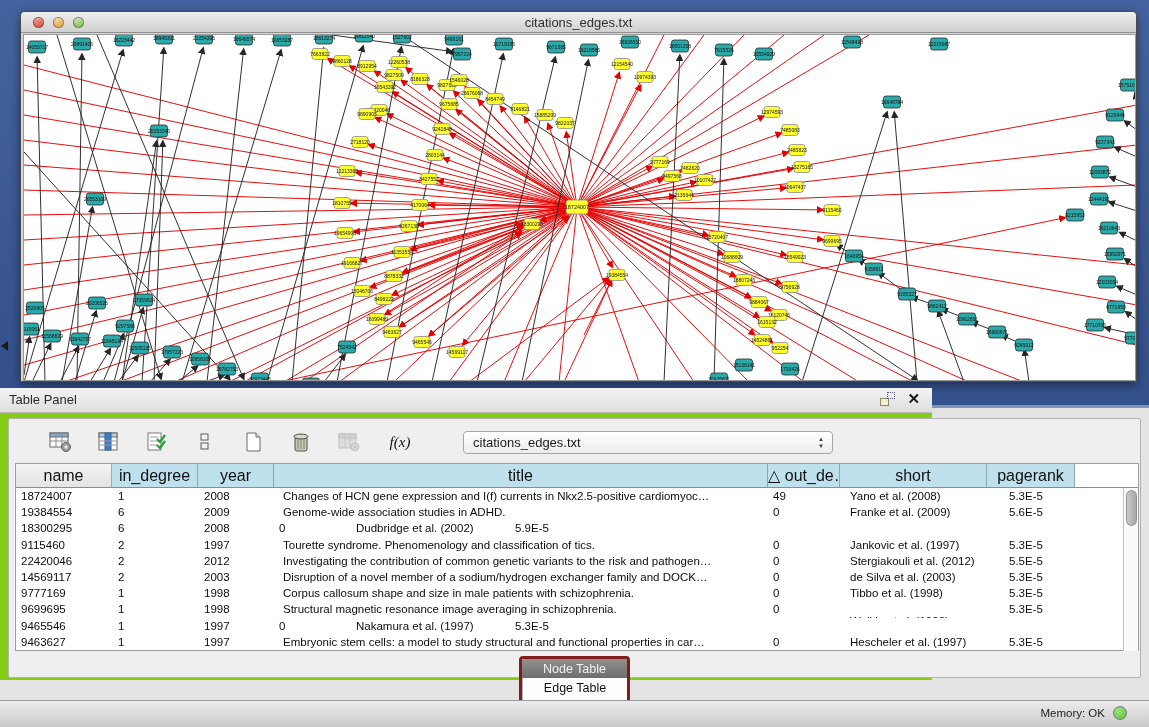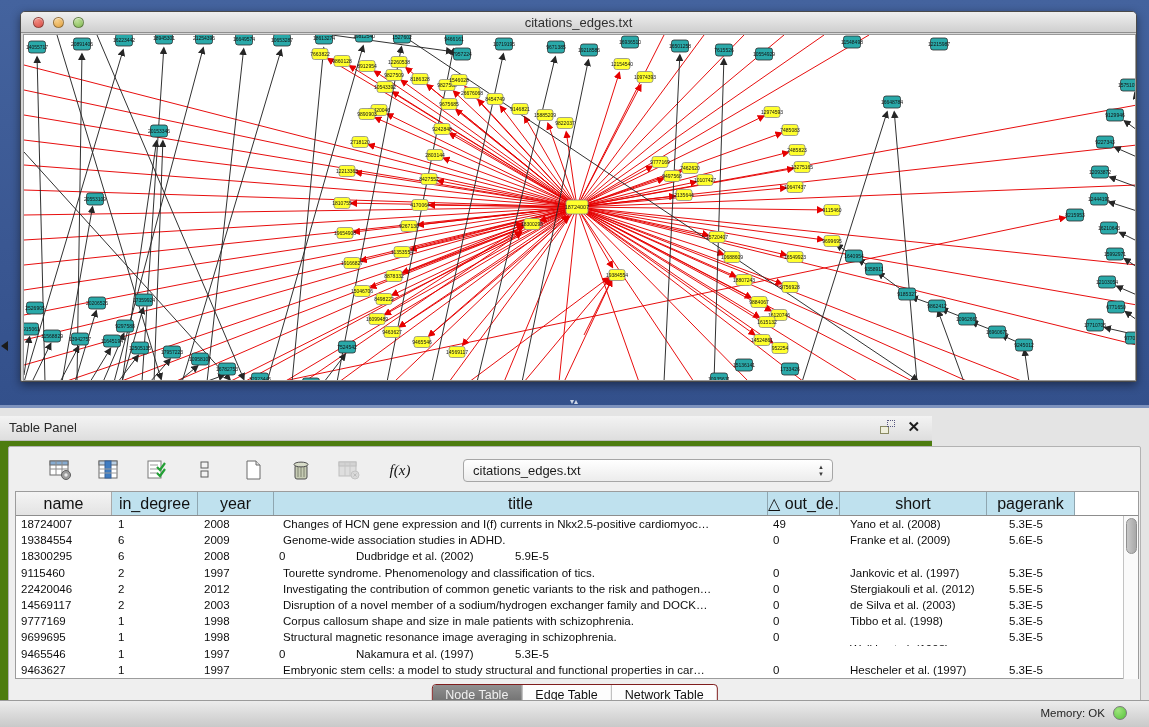--- a/index.html
+++ b/index.html
@@ -28,22 +28,22 @@
     font-size:13px; color:#2f2f2f; }
   .canvas { position:absolute; left:2px; top:22px; width:1113px; height:347px;
     background:#fff; border:1px solid #9a9a9a; overflow:hidden; }
   .canvas svg { display:block; }
 
   
   .split-handle { position:absolute; left:569px; top:398px; width:10px; height:7px;
     color:#cdd6e6; font-size:8px; line-height:7px; text-align:center; }
 
   
-  .table-panel { position:absolute; left:0; top:416px; width:932px; height:292px;
-    background:#4d7c0f; }
+  .table-panel { position:absolute; left:0; top:388px; width:932px; height:292px;
+    background:#84cc16; }
   .tp-header { position:relative; height:25px; background:linear-gradient(#f3f3f3,#dedede);
     border-bottom:1px solid #bdbdbd; }
   .tp-title { position:absolute; left:9px; top:4px; font-size:13px; color:#2a2a2a; }
   .tp-header-icons { position:absolute; right:12px; top:4px; display:flex; gap:12px; align-items:center; }
   .float-ic { width:15px; height:14px; position:relative; }
   .float-ic .sq1 { position:absolute; left:0; bottom:0; width:9px; height:8px; border:1px solid #8a8a62; background:#efefdc; }
   .float-ic .sq2 { position:absolute; right:0; top:0; width:8px; height:7px; border:1px dotted #57577e; }
   .close-ic { font-size:15px; font-weight:bold; color:#1c1c1c; line-height:14px; }
 
   .tp-inner { position:absolute; left:8px; top:30px; width:1133px; height:260px;
@@ -72,22 +72,22 @@
   .rows { position:relative; height:162px; overflow:hidden; }
   .trow { display:flex; height:16.2px; background:#fff; }
   .tcell { font-size:11.5px; color:#0d0d0d; line-height:16px; white-space:nowrap; overflow:hidden; }
   .vsb { position:absolute; right:0; top:24px; width:15px; height:163px;
     background:#fafafa; border-left:1px solid #c3c3c3; }
   .vsb .thumb { position:absolute; left:1.5px; top:2px; width:11px; height:36px;
     background:linear-gradient(90deg,#c9c9c9,#a8a8a8); border:1px solid #909090; border-radius:6px; }
 
   
   .seg { position:absolute; left:50%; transform:translateX(-50%); top:237px;
-    display:inline-flex; border:1px solid #7f1d1d; border-radius:4px; overflow:hidden;
-    background:#fdfdfd; box-shadow:0 1px 0 rgba(255,255,255,.7); }
+    display:inline-flex; border:3px solid #7f1d1d; border-radius:4px; overflow:hidden;
+    background:#fdfdfd; box-shadow:0 1px 0 rgba(255,255,255,.7);flex-direction:column; }
   .seg button { border:none; background:transparent; font-size:12.5px; color:#111;
     padding:2px 13px; height:19px; border-left:1px solid #b5b5b5; font-family:inherit; }
   .seg button:first-child { border-left:none; }
   .seg button.active { background:linear-gradient(#909090,#6e6e6e); color:#f0f0f0; }
 
   
   .statusbar { position:absolute; left:0; top:700px; width:1149px; height:27px;
     background:linear-gradient(#ececec,#c9c9c9); border-top:1px solid #9b9b9b; }
   .mem { position:absolute; right:44px; top:6px; font-size:11.5px; color:#1f1f1f; }
   .mem-dot { position:absolute; right:22px; top:5px; width:14px; height:14px; border-radius:50%;

